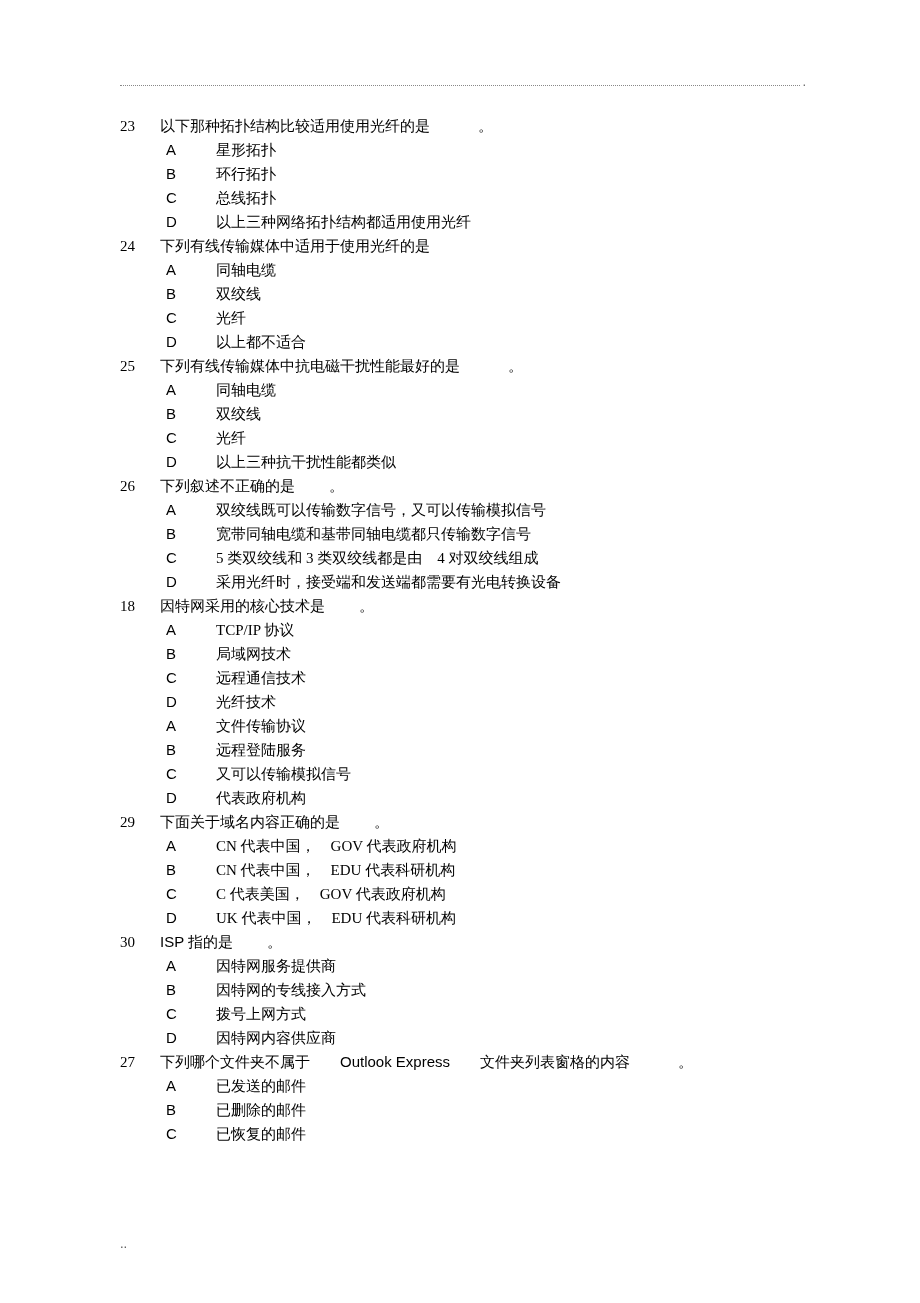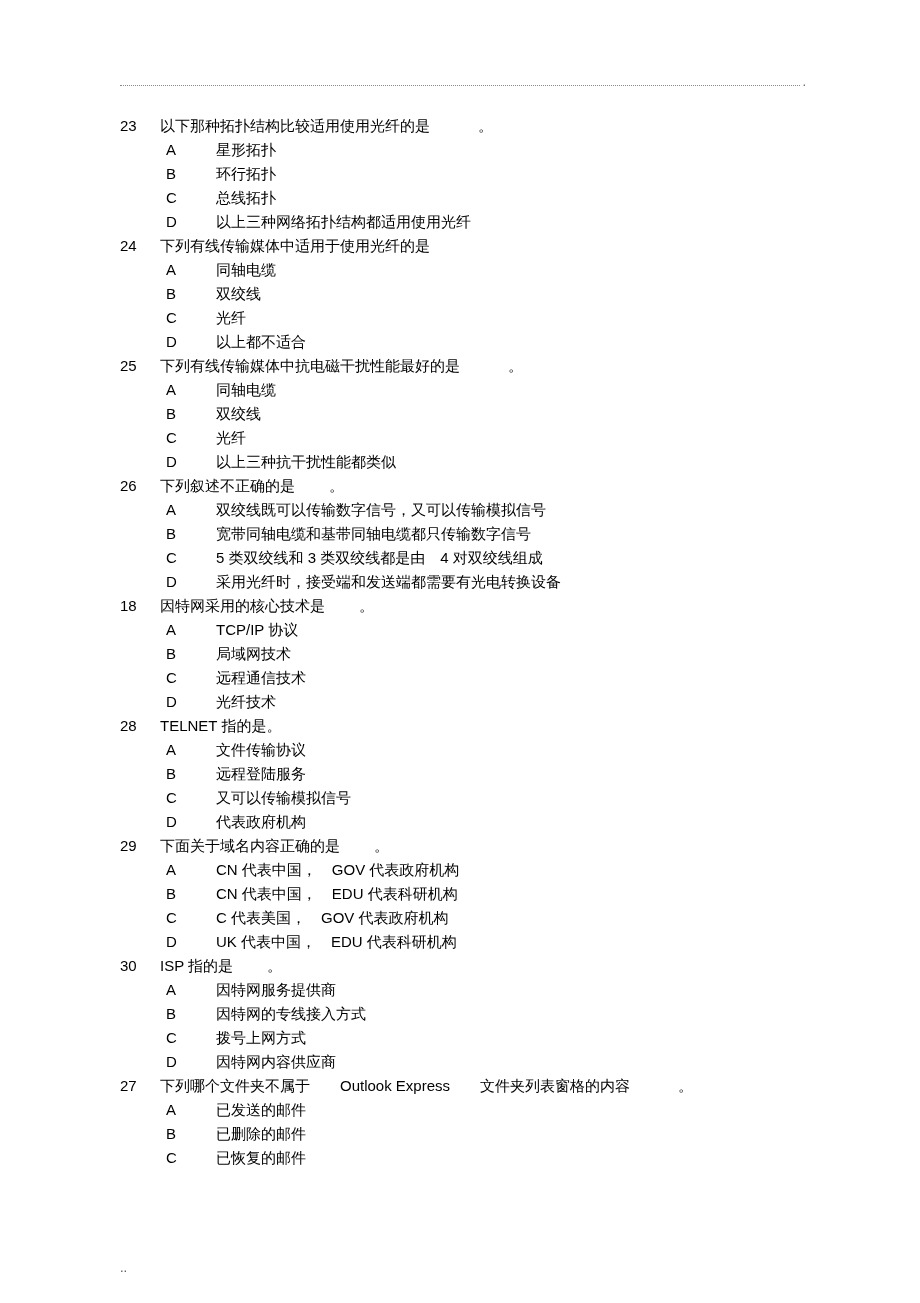--- a/index.html
+++ b/index.html
@@ -29,21 +29,21 @@
     color: #666;
   }
   .q {
     display: flex;
     align-items: baseline;
     line-height: 24px;
   }
   .qn {
     width: 40px;
     flex-shrink: 0;
-    font-family: Liberation Sans, sans-serif;
+    font-family: Liberation Serif, serif;
   }
   .stem {
     flex: 1;
   }
   .stem .gap {
     display: inline-block;
     width: 48px;
   }
   .opt {
     display: flex;
@@ -55,20 +55,21 @@
     flex-shrink: 0;
   }
   .ol {
     width: 50px;
     flex-shrink: 0;
     padding-left: 6px;
     font-family: Arial, sans-serif;
   }
   .ot {
     flex: 1;
+    font-family: Liberation Serif, serif;
   }
   .footdots {
     margin-top: 90px;
     font-size: 13px;
     color: #555;
   }
 </style>
 </head>
 <body>
 
@@ -188,24 +189,20 @@
       <div class="opt">
         <span class="pad"></span>
         <span class="ol">C</span>
         <span class="ot">远程通信技术</span>
       </div>
       <div class="opt">
         <span class="pad"></span>
         <span class="ol">D</span>
         <span class="ot">光纤技术</span>
       </div>
-      <div class="q">
-        <span class="qn">28</span>
-        <span class="stem"><span>TELNET 指的是。</span></span>
-      </div>
       <div class="opt">
         <span class="pad"></span>
         <span class="ol">A</span>
         <span class="ot">文件传输协议</span>
       </div>
       <div class="opt">
         <span class="pad"></span>
         <span class="ol">B</span>
         <span class="ot">远程登陆服务</span>
       </div>

